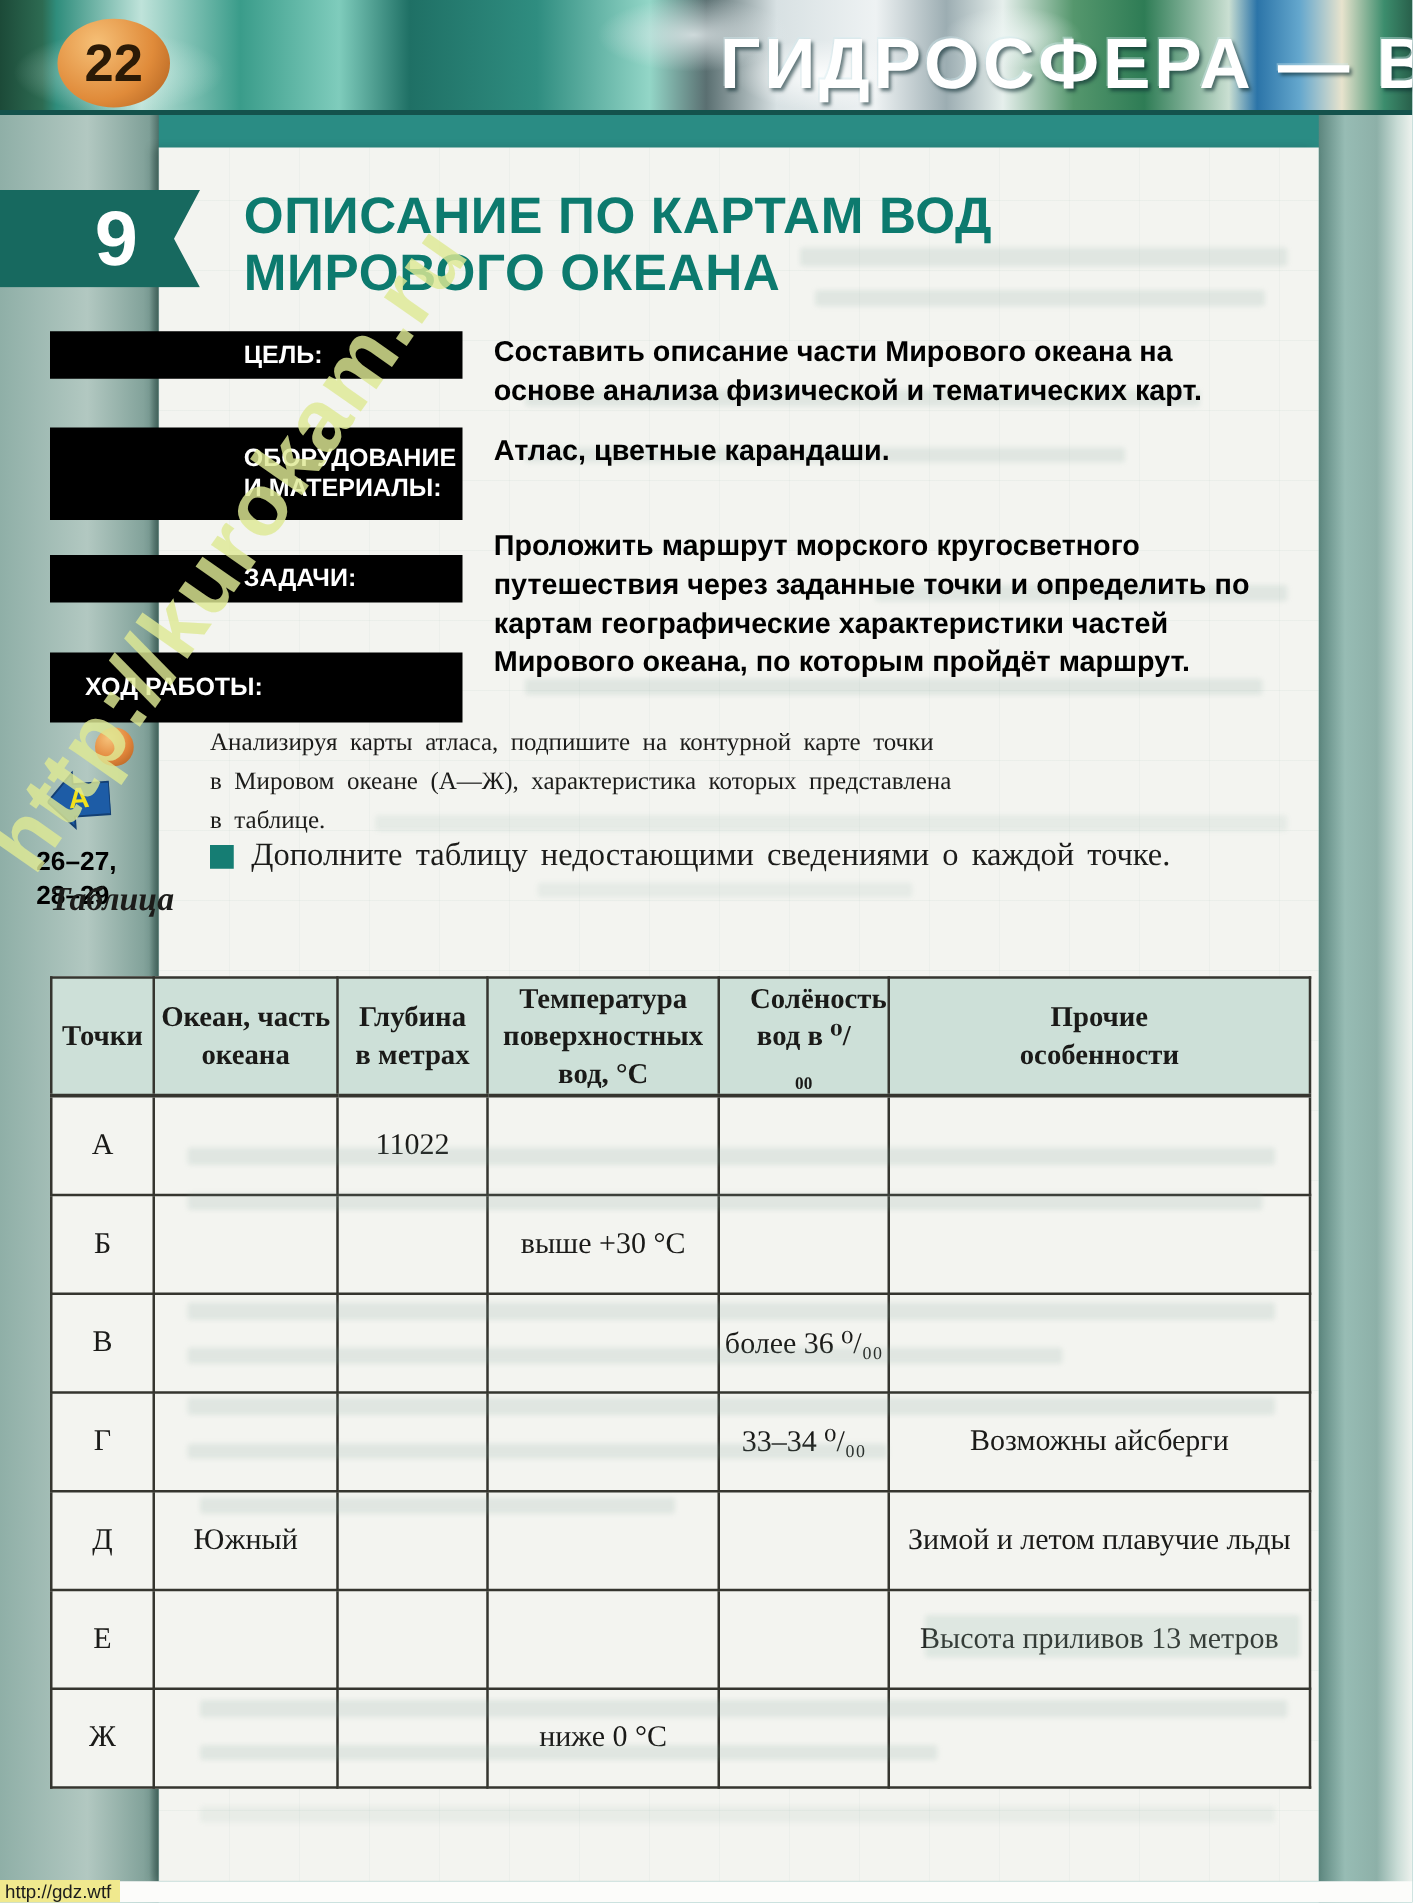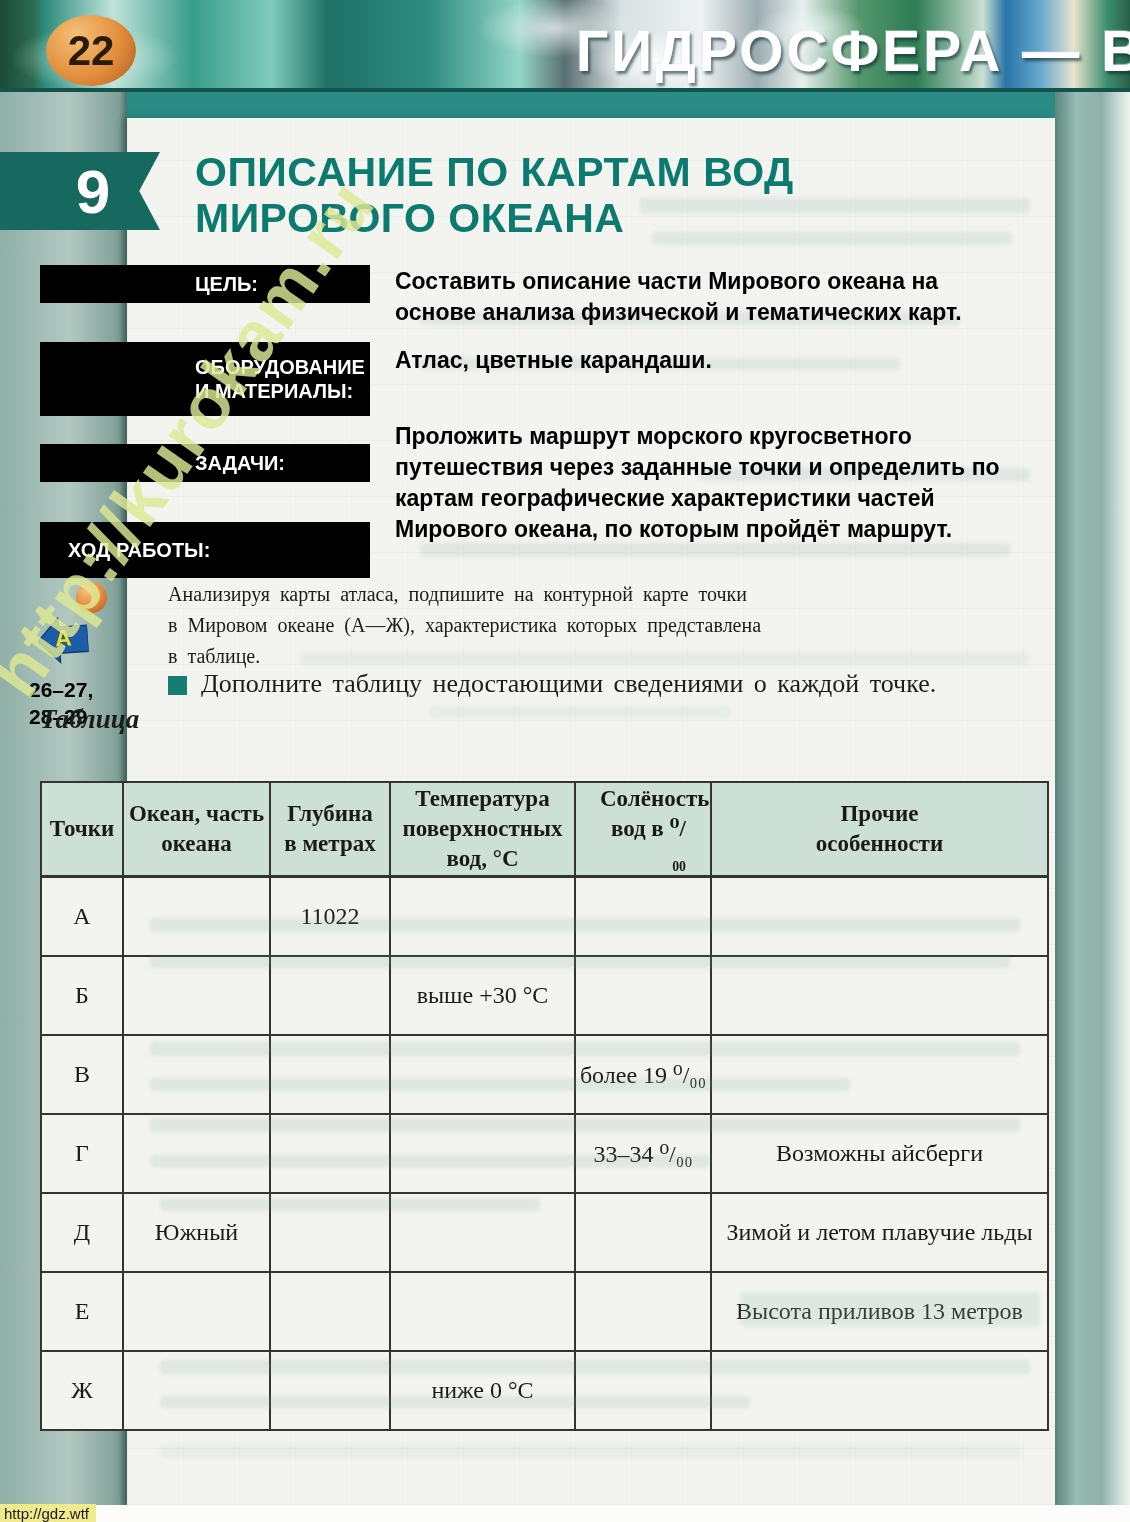--- a/index.html
+++ b/index.html
@@ -70,21 +70,21 @@
   
   .tbl-label{position:absolute;left:40px;top:704px;width:1007px;text-align:left;
     font-family:"Liberation Serif","DejaVu Serif",serif;font-style:italic;font-weight:700;font-size:27px;color:#1c1c1a;}
   .tbl-title{position:absolute;left:40px;top:739px;width:1007px;text-align:center;
     font-family:"Liberation Serif","DejaVu Serif",serif;font-style:italic;font-weight:700;font-size:27px;color:#1c1c1a;}
   table.main{position:absolute;left:40px;top:781px;width:1007px;border-collapse:collapse;table-layout:fixed;
     background:#f3f4f0;font-family:"Liberation Serif","DejaVu Serif",serif;}
   table.main th{height:92px;background:#cde0d8;font-size:23px;font-weight:700;line-height:1.3;
     color:#1a1a18;vertical-align:middle;text-align:center;padding:0 4px;border:2px solid #35352f;}
   table.main th.pad-depth{padding:0 10px;}
-  table.main th.pad-sal{padding:0 24px;text-align:right;}
+  table.main th.pad-sal{padding:0 24px;}
   table.main th.pad-other{padding:0 98px;}
   table.main td{height:77px;font-size:24px;color:#1a1a18;text-align:center;vertical-align:middle;
     padding:0 3px;border:2px solid #35352f;background:transparent;}
   table.main thead th{border-bottom:3px solid #35352f;}
 
   
   .wm-diagonal{position:absolute;left:8px;top:648px;transform:rotate(-55deg);transform-origin:left center;
     font-size:70px;font-weight:900;letter-spacing:2px;color:rgba(222,233,148,.82);white-space:nowrap;z-index:40;}
   .bottom-strip{position:absolute;left:0;top:1505px;width:1130px;height:17px;background:#fcfcfa;z-index:45;}
   .wm-corner{position:absolute;left:0;top:1504px;z-index:46;background:#f0e98e;color:#1c1c1c;
@@ -193,21 +193,21 @@
         <td></td>
         <td>выше +30 °С</td>
         <td></td>
         <td></td>
       </tr>
       <tr>
         <td>В</td>
         <td></td>
         <td></td>
         <td></td>
-        <td>более 19 ⁰/₀₀</td>
+        <td>более 36 ⁰/₀₀</td>
         <td></td>
       </tr>
       <tr>
         <td>Г</td>
         <td></td>
         <td></td>
         <td></td>
         <td>33–34 ⁰/₀₀</td>
         <td>Возможны айсберги</td>
       </tr>

